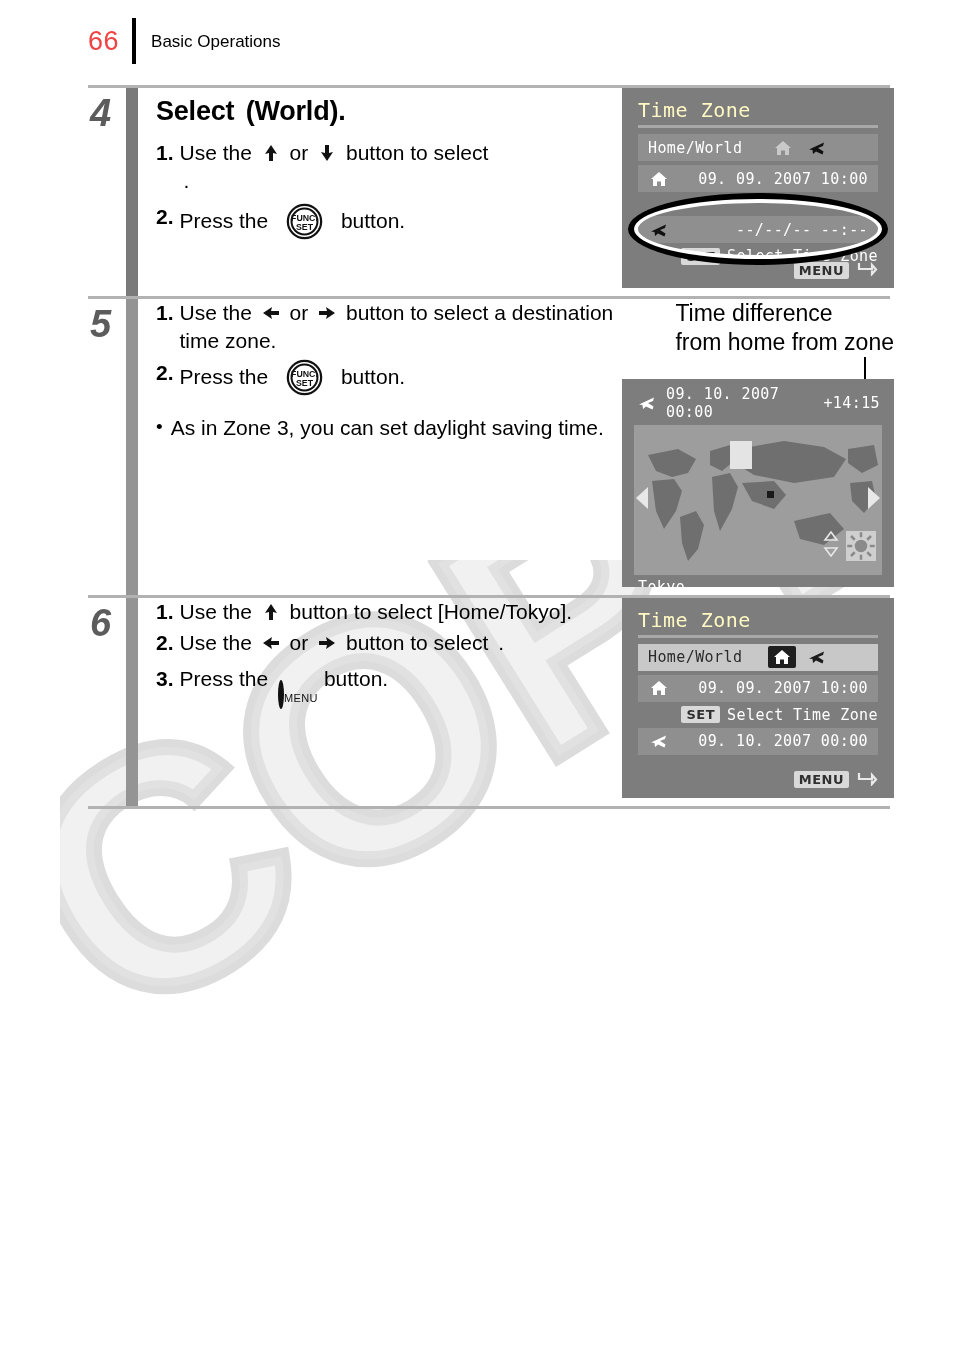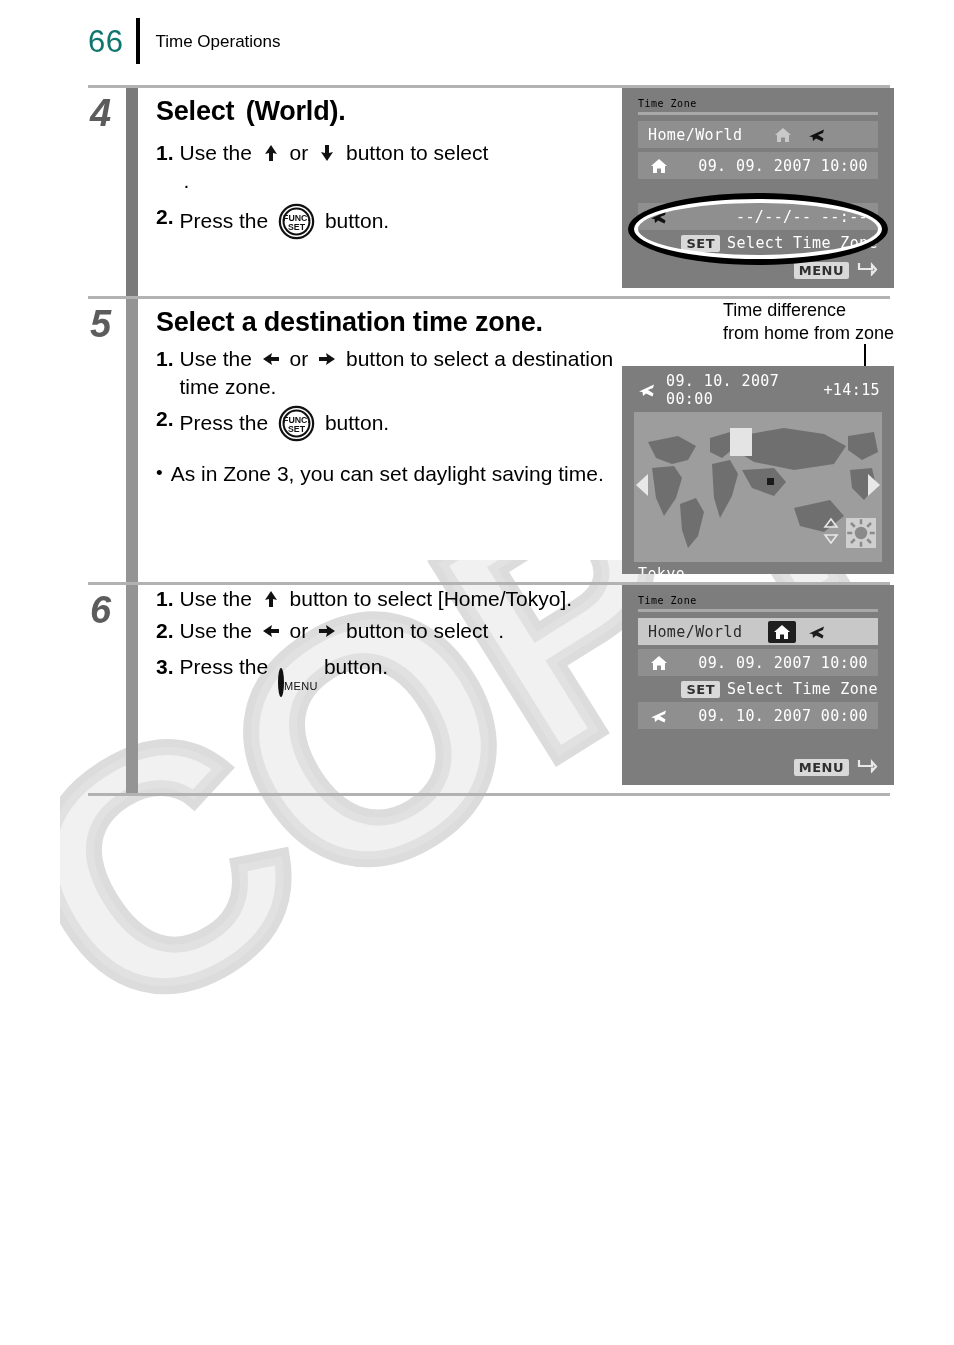--- a/index.html
+++ b/index.html
@@ -25,25 +25,25 @@
   .watermark svg { width: 100%; height: 100%; display:block; }
 
   
   .page-header {
     position: absolute;
     left: 88px; top: 18px;
     display: flex; align-items: center;
     z-index: 2;
   }
   .page-num {
-    font-size: 31px;
+    font-size: 27px;
     letter-spacing: 0.5px;
     line-height: 1;
     padding-right: 13px;
-    color: #0f766e;
+    color: #ef4444;
   }
   .header-rule {
     width: 4px; height: 46px;
     background: #000;
     margin-right: 15px;
   }
   .header-title {
     font-size: 17px;
     line-height: 1;
     color: #000;
@@ -153,21 +153,21 @@
     width: 20px; height: 20px;
     vertical-align: -3px;
     margin: 0 3px;
   }
   .arrow svg { width:100%; height:100%; display:block; }
 
   .btn-func {
     display: inline-block;
     width: 37px; height: 37px;
     vertical-align: -12px;
-    margin: 0 4px;
+    margin: 0 12px;
   }
   .btn-func svg { width:100%; height:100%; display:block; }
 
   .btn-menu {
     display: inline-block;
     width: 36px; height: 40px;
     vertical-align: -16px;
     margin: 0 4px;
     position: relative;
   }
@@ -188,22 +188,22 @@
 
   
   .lcd {
     position: relative;
     background: #7d7d7d;
     font-family: "DejaVu Sans Mono", monospace;
     color: #ffffff;
     overflow: hidden;
   }
   .lcd-title {
-    font-size: 10px;
-    color: #000000;
+    font-size: 20px;
+    color: #fef9c3;
     padding: 10px 12px 3px 16px;
     letter-spacing: 0.5px;
   }
   .lcd-underline {
     height: 3px;
     background: #a8a8a8;
     margin: 0 16px 6px 16px;
   }
   .lcd-row {
     background: #8f8f8f;
@@ -272,21 +272,21 @@
   .oval-inner {
     position: absolute;
     border: 4px solid #fff;
     border-radius: 50% / 50%;
     box-sizing: border-box;
     pointer-events: none;
   }
 
   
   .caption {
-    font-size: 18px;
+    font-size: 23px;
     line-height: 1.25;
     text-align: left;
     color: #000;
     font-family: "Liberation Sans", sans-serif;
     margin-bottom: 4px;
     position: relative;
   }
   .caption-leader {
     position: absolute;
     right: 28px; bottom: -22px;
@@ -330,21 +330,21 @@
 <div class="watermark">
   <svg viewBox="0 0 900 620" xmlns="http://www.w3.org/2000/svg">
     <text x="60" y="470" transform="rotate(-32 60 470)" font-family="Liberation Sans, sans-serif" font-size="330" font-weight="bold" fill="none" stroke="#dcdcdc" stroke-width="16">COPY</text>
     <text x="60" y="470" transform="rotate(-32 60 470)" font-family="Liberation Sans, sans-serif" font-size="330" font-weight="bold" fill="#e6e6e6" opacity="0.55">COPY</text>
   </svg>
 </div>
 
 <div class="page-header">
   <div class="page-num">66</div>
   <div class="header-rule"></div>
-  <div class="header-title">Time Operations</div>
+  <div class="header-title">Basic Operations</div>
 </div>
 
 <div class="steps">
 
   <div class="divider"></div>
 
   <div class="step">
     <div class="step-num-col">
       <div class="step-num">4</div>
     </div>
@@ -473,21 +473,20 @@
   <div class="divider"></div>
 
   <div class="step">
     <div class="step-num-col">
       <div class="step-num">5</div>
     </div>
     <div class="vbar"></div>
     <div class="step-body">
       <div class="step-text">
 
-        <h2 class="step-title">Select a destination time zone.</h2>
 
         <div class="ol-item">
           <span class="ol-marker">1.</span>
           <span class="ol-body">
             <span>Use the</span>
             <span class="arrow">
               <svg viewBox="0 0 20 20">
                   <path d="M2 10 L11 4 L10 8 L18 8 L18 12 L10 12 L11 16 Z" fill="#111"></path>
                 </svg>
             </span>

